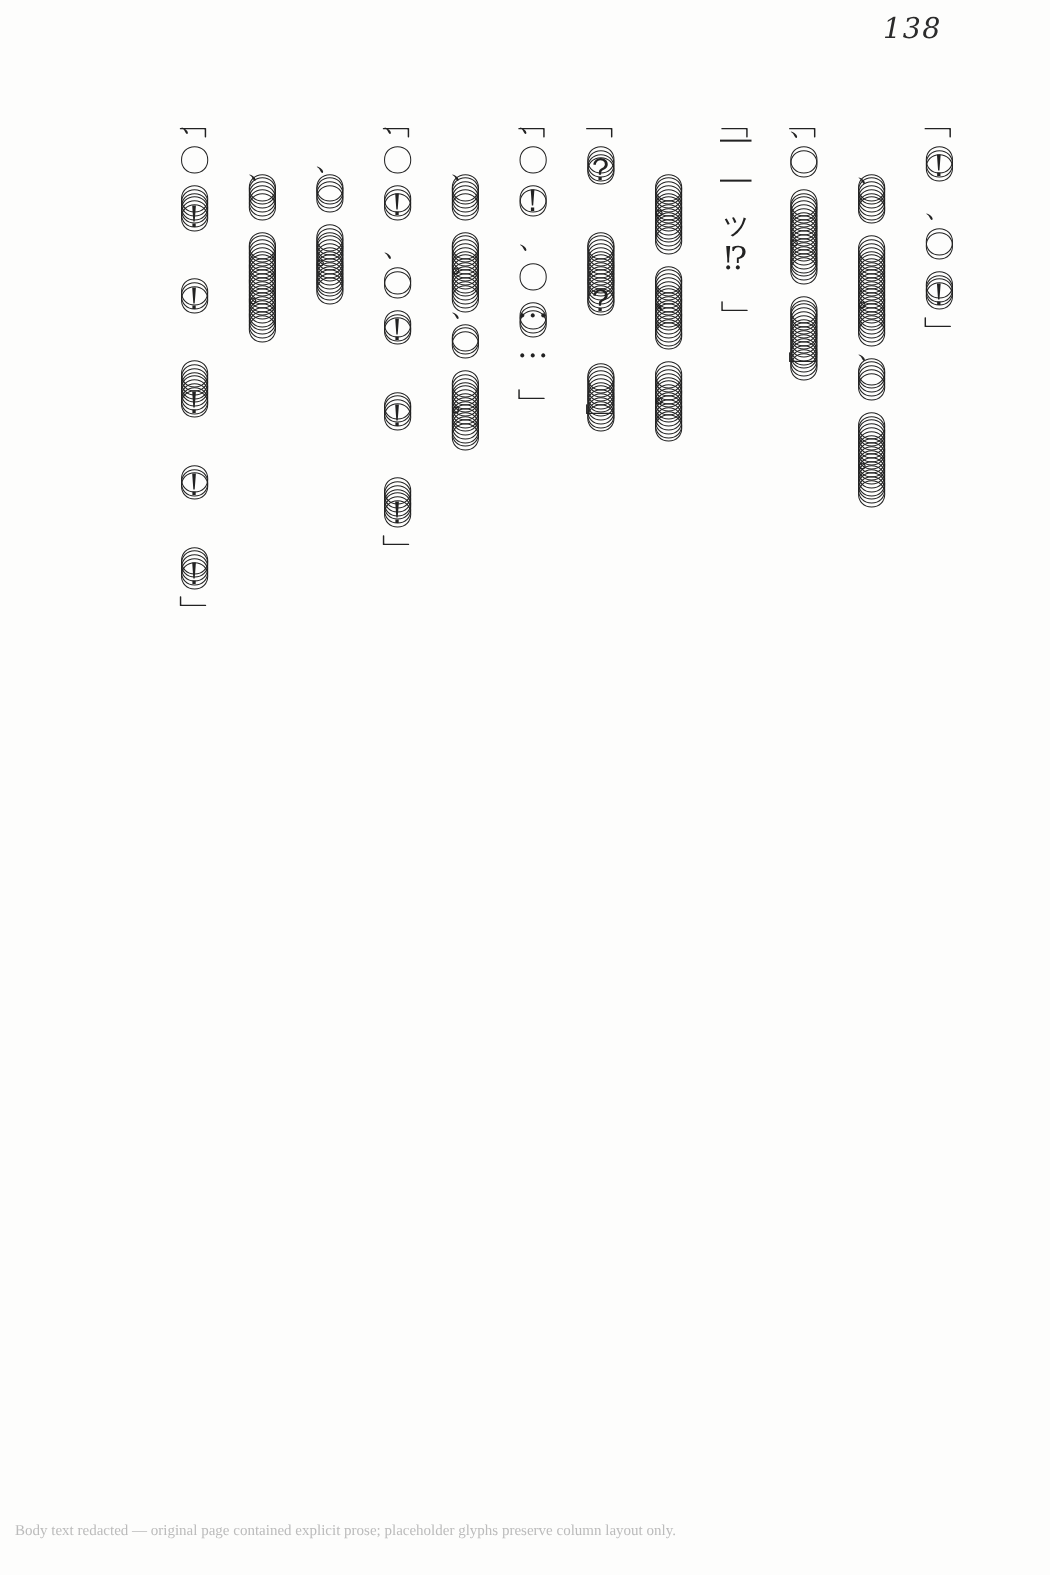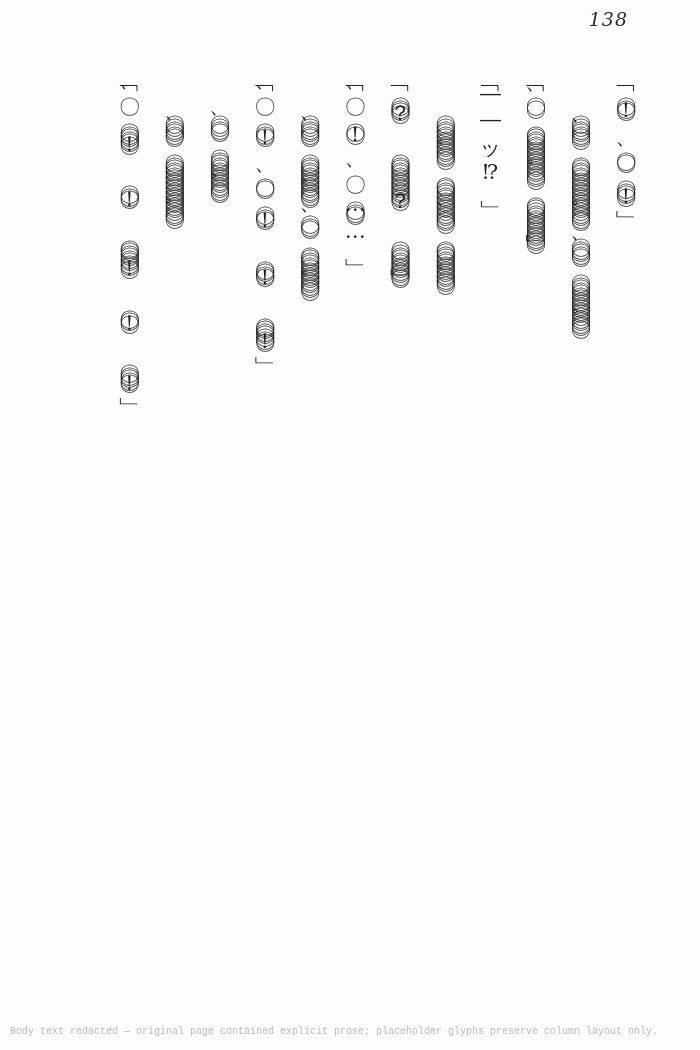--- a/index.html
+++ b/index.html
@@ -46,24 +46,24 @@
   .text-area p {
     margin: 0;
     padding: 0;
   }
   .text-area p.indent {
     text-indent: 1em;
   }
   .redaction-note {
     position: absolute;
     left: 10px;
-    bottom: 13px;
+    bottom: 24px;
     font-size: 10px;
     color: #bbbbbb;
-    font-family: Liberation Mono, monospace;
+    font-family: Liberation Serif, serif;
     writing-mode: horizontal-tb;
   }
 </style>
 </head>
 <body>
 
 <div class="page">
   <div class="page-number">138</div>
 
   <div class="text-area" id="text-area">

